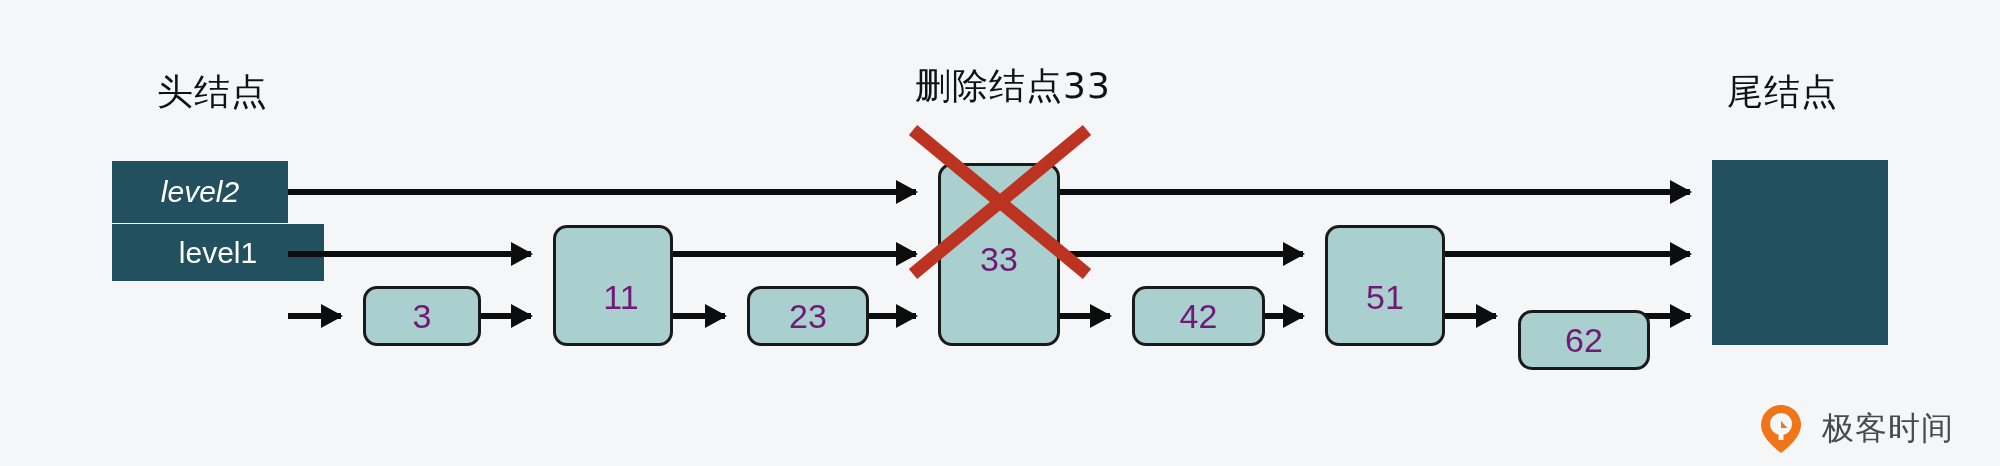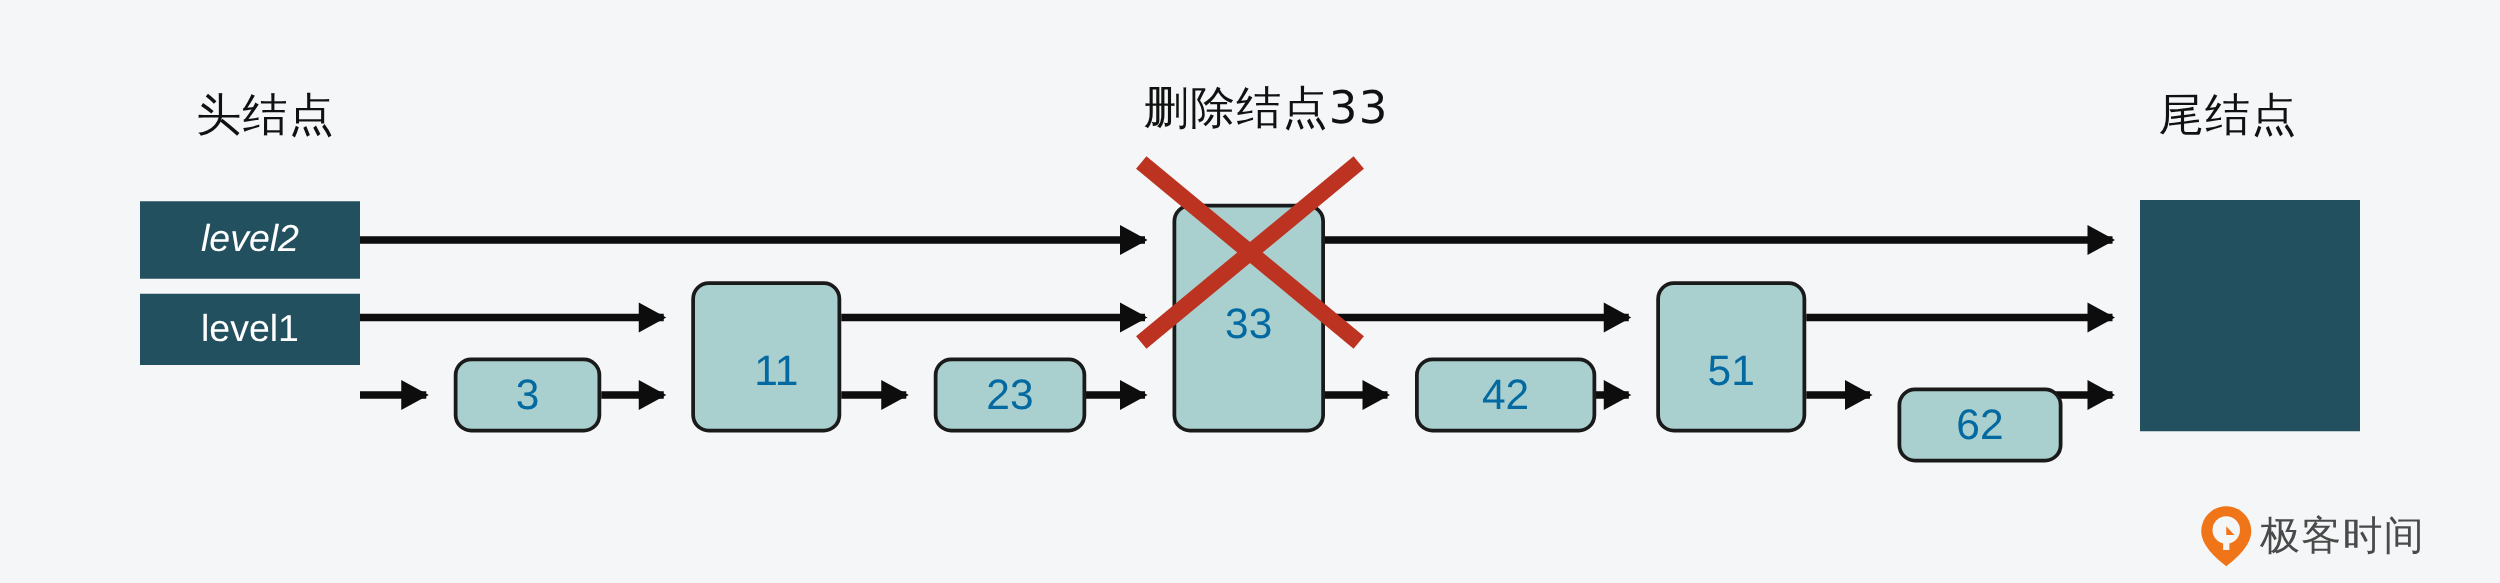--- a/index.html
+++ b/index.html
@@ -40,21 +40,21 @@
     background: #22505f;
     color: #ffffff;
     font-size: 30px;
     display: flex;
     align-items: center;
     justify-content: center;
     box-sizing: border-box;
     font-family: "Liberation Sans", sans-serif;
   }
   #head-level2 { left: 112px; top: 161px; width: 176px; height: 62px; font-style: italic; }
-  #head-level1 { left: 112px; top: 235px; width: 176px; height: 57px; }
+  #head-level1 { left: 112px; top: 224px; width: 212px; height: 57px; }
   #head-level0 { left: 112px; top: 288px; width: 176px; height: 57px; }
 
   #tail-node {
     position: absolute;
     left: 1712px;
     top: 160px;
     width: 176px;
     height: 185px;
     background: #22505f;
   }
@@ -62,37 +62,37 @@
   
   .node {
     position: absolute;
     background: #a9cfcf;
     border: 3px solid #1a1a1a;
     border-radius: 14px;
     display: flex;
     align-items: flex-end;
     justify-content: center;
     box-sizing: border-box;
-    color: #0369a1;
+    color: #701a75;
     font-size: 34px;
     font-family: "Liberation Sans", sans-serif;
     padding-bottom: 8px;
   }
   .node.lvl0 { top: 286px; height: 60px; align-items: center; padding-bottom: 0; }
   .node.lvl1 { top: 225px; height: 121px; }
   .node.lvl2 { top: 163px; height: 183px; }
 
   .node.lvl1 > span { padding-bottom: 18px; }
   .node.lvl2 > span { padding-bottom: 56px; }
 
   #node-3  { left: 363px;  width: 118px; }
   #node-11 { left: 553px;  width: 120px; padding-left: 16px; }
   #node-23 { left: 747px;  width: 122px; }
   #node-33 { left: 938px;  width: 122px; }
-  #node-42 { left: 1132px; width: 145px; }
+  #node-42 { left: 1132px; width: 133px; }
   #node-51 { left: 1325px; width: 120px; }
   #node-62 { left: 1518px; width: 132px; margin-top: 24px; }
 
   
   .arrow {
     position: absolute;
     height: 6px;
     background: #0d0d0d;
   }
   .arrow::after {
@@ -117,21 +117,21 @@
     pointer-events: none;
   }
 
   
   #logo {
     position: absolute;
     left: 1760px;
     top: 404px;
     display: flex;
     align-items: center;
-    gap: 6px;
+    gap: 20px;
   }
   #logo-text {
     font-size: 32px;
     color: #4a4a4a;
     font-family: "DejaVu Sans", sans-serif;
     letter-spacing: 1px;
   }
 </style>
 </head>
 <body>

